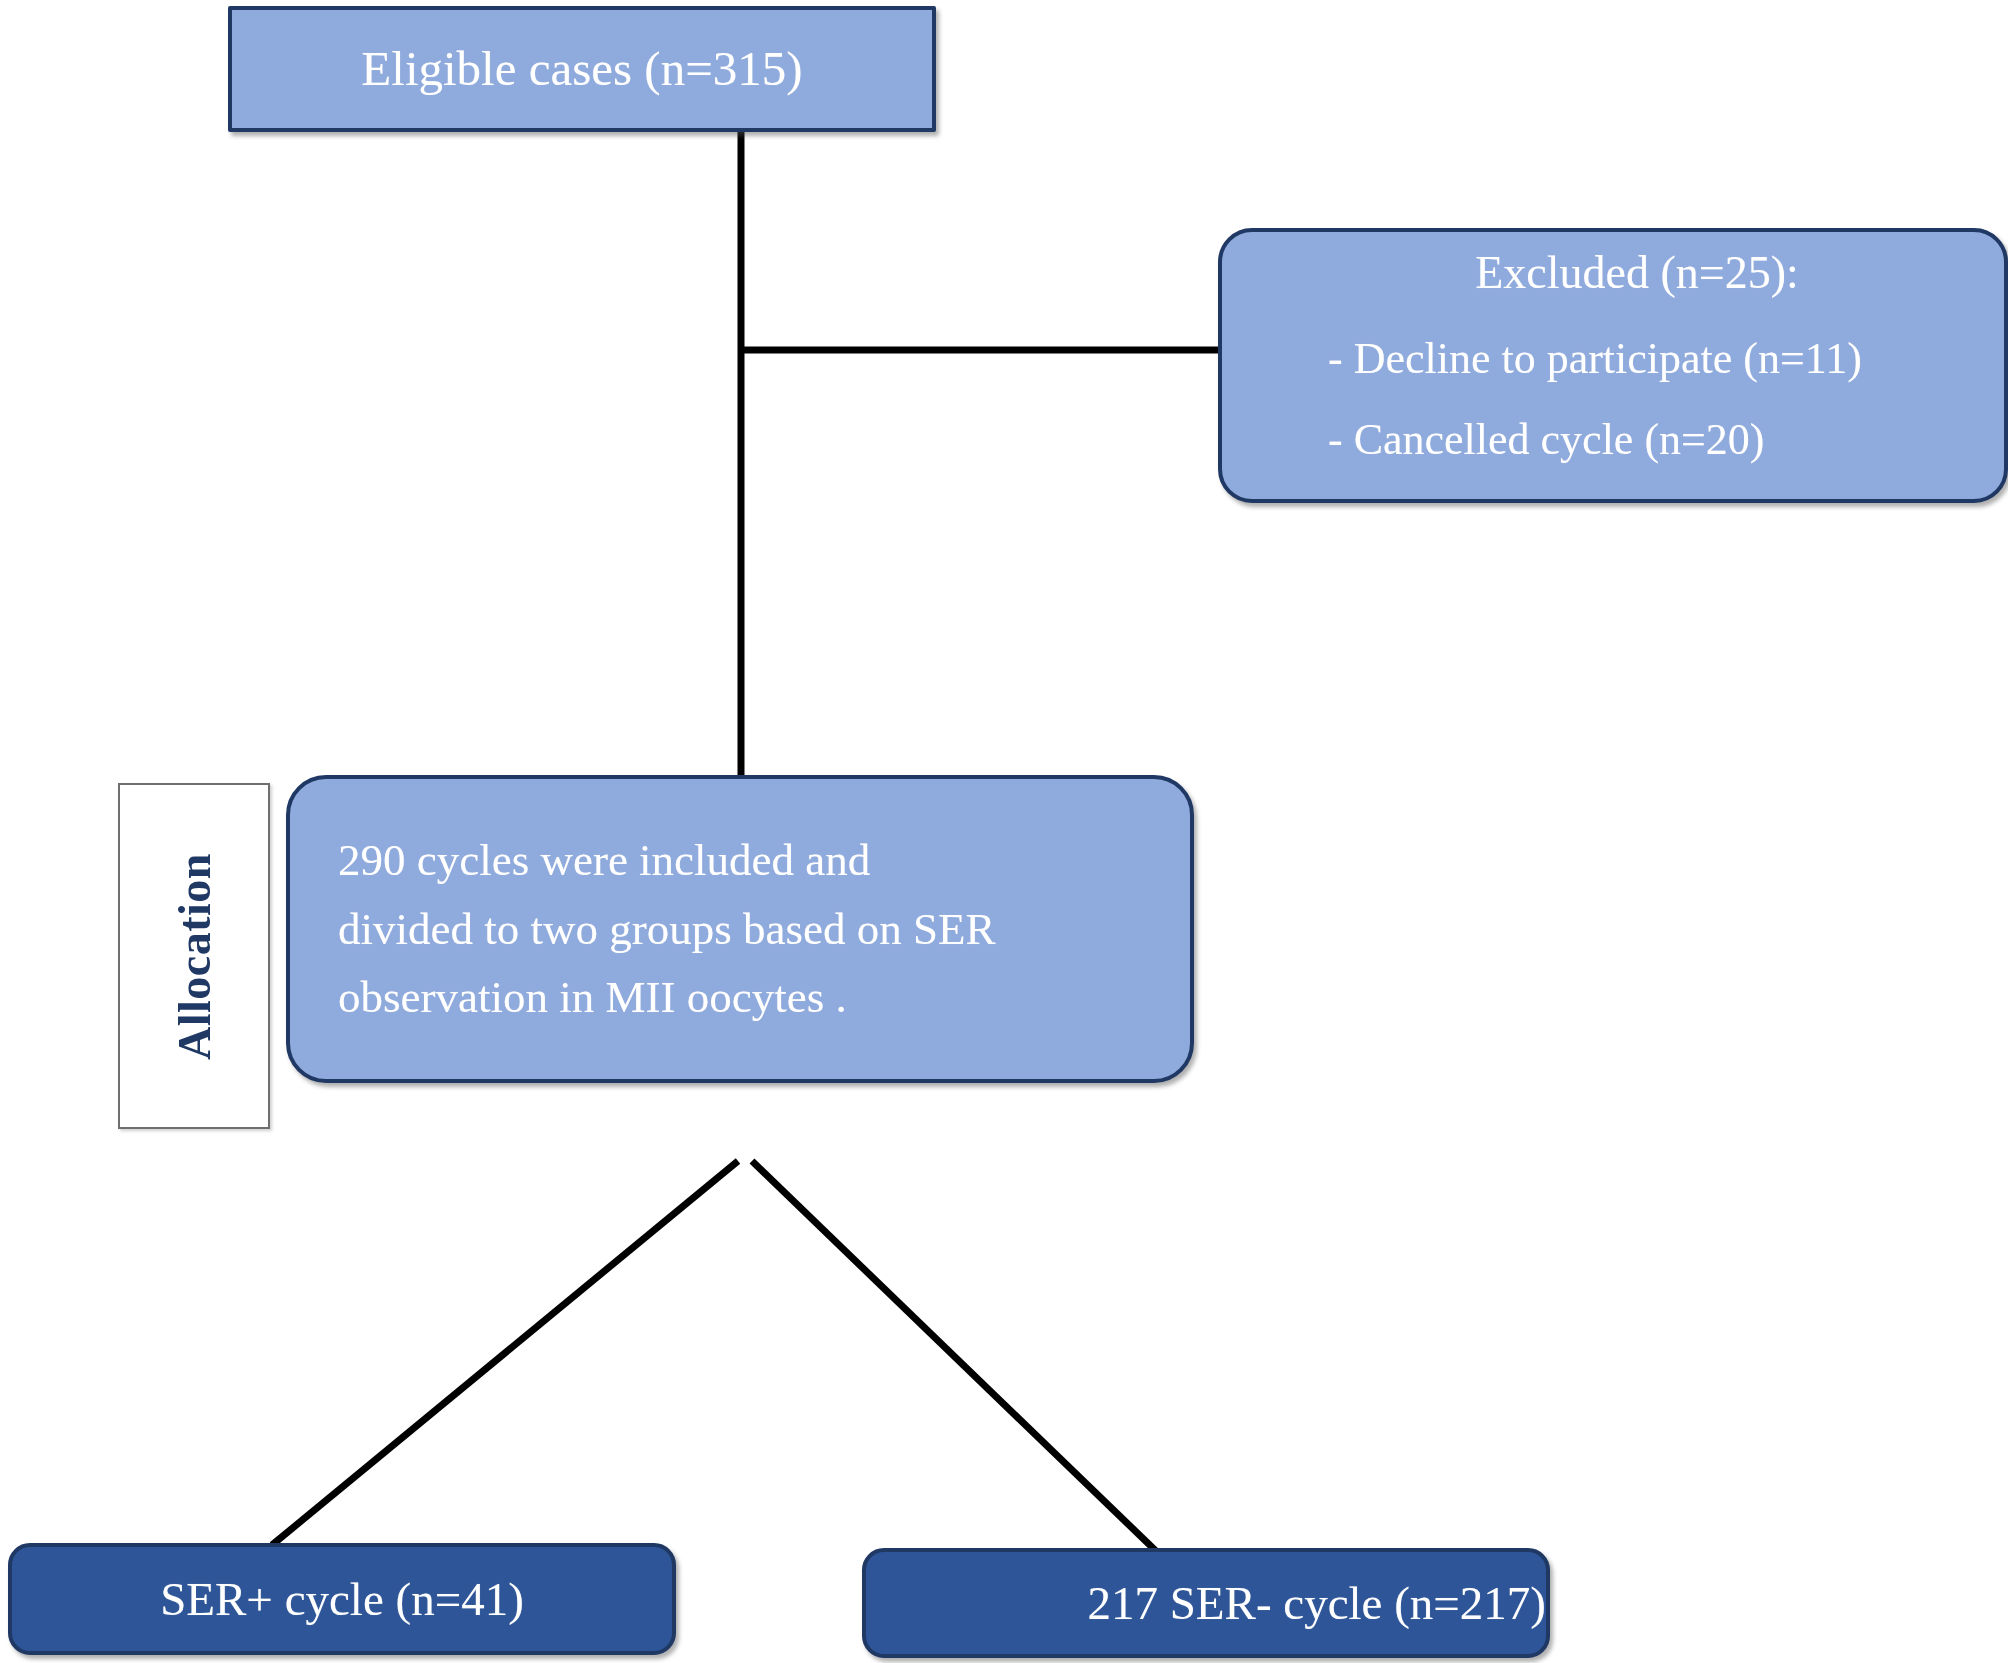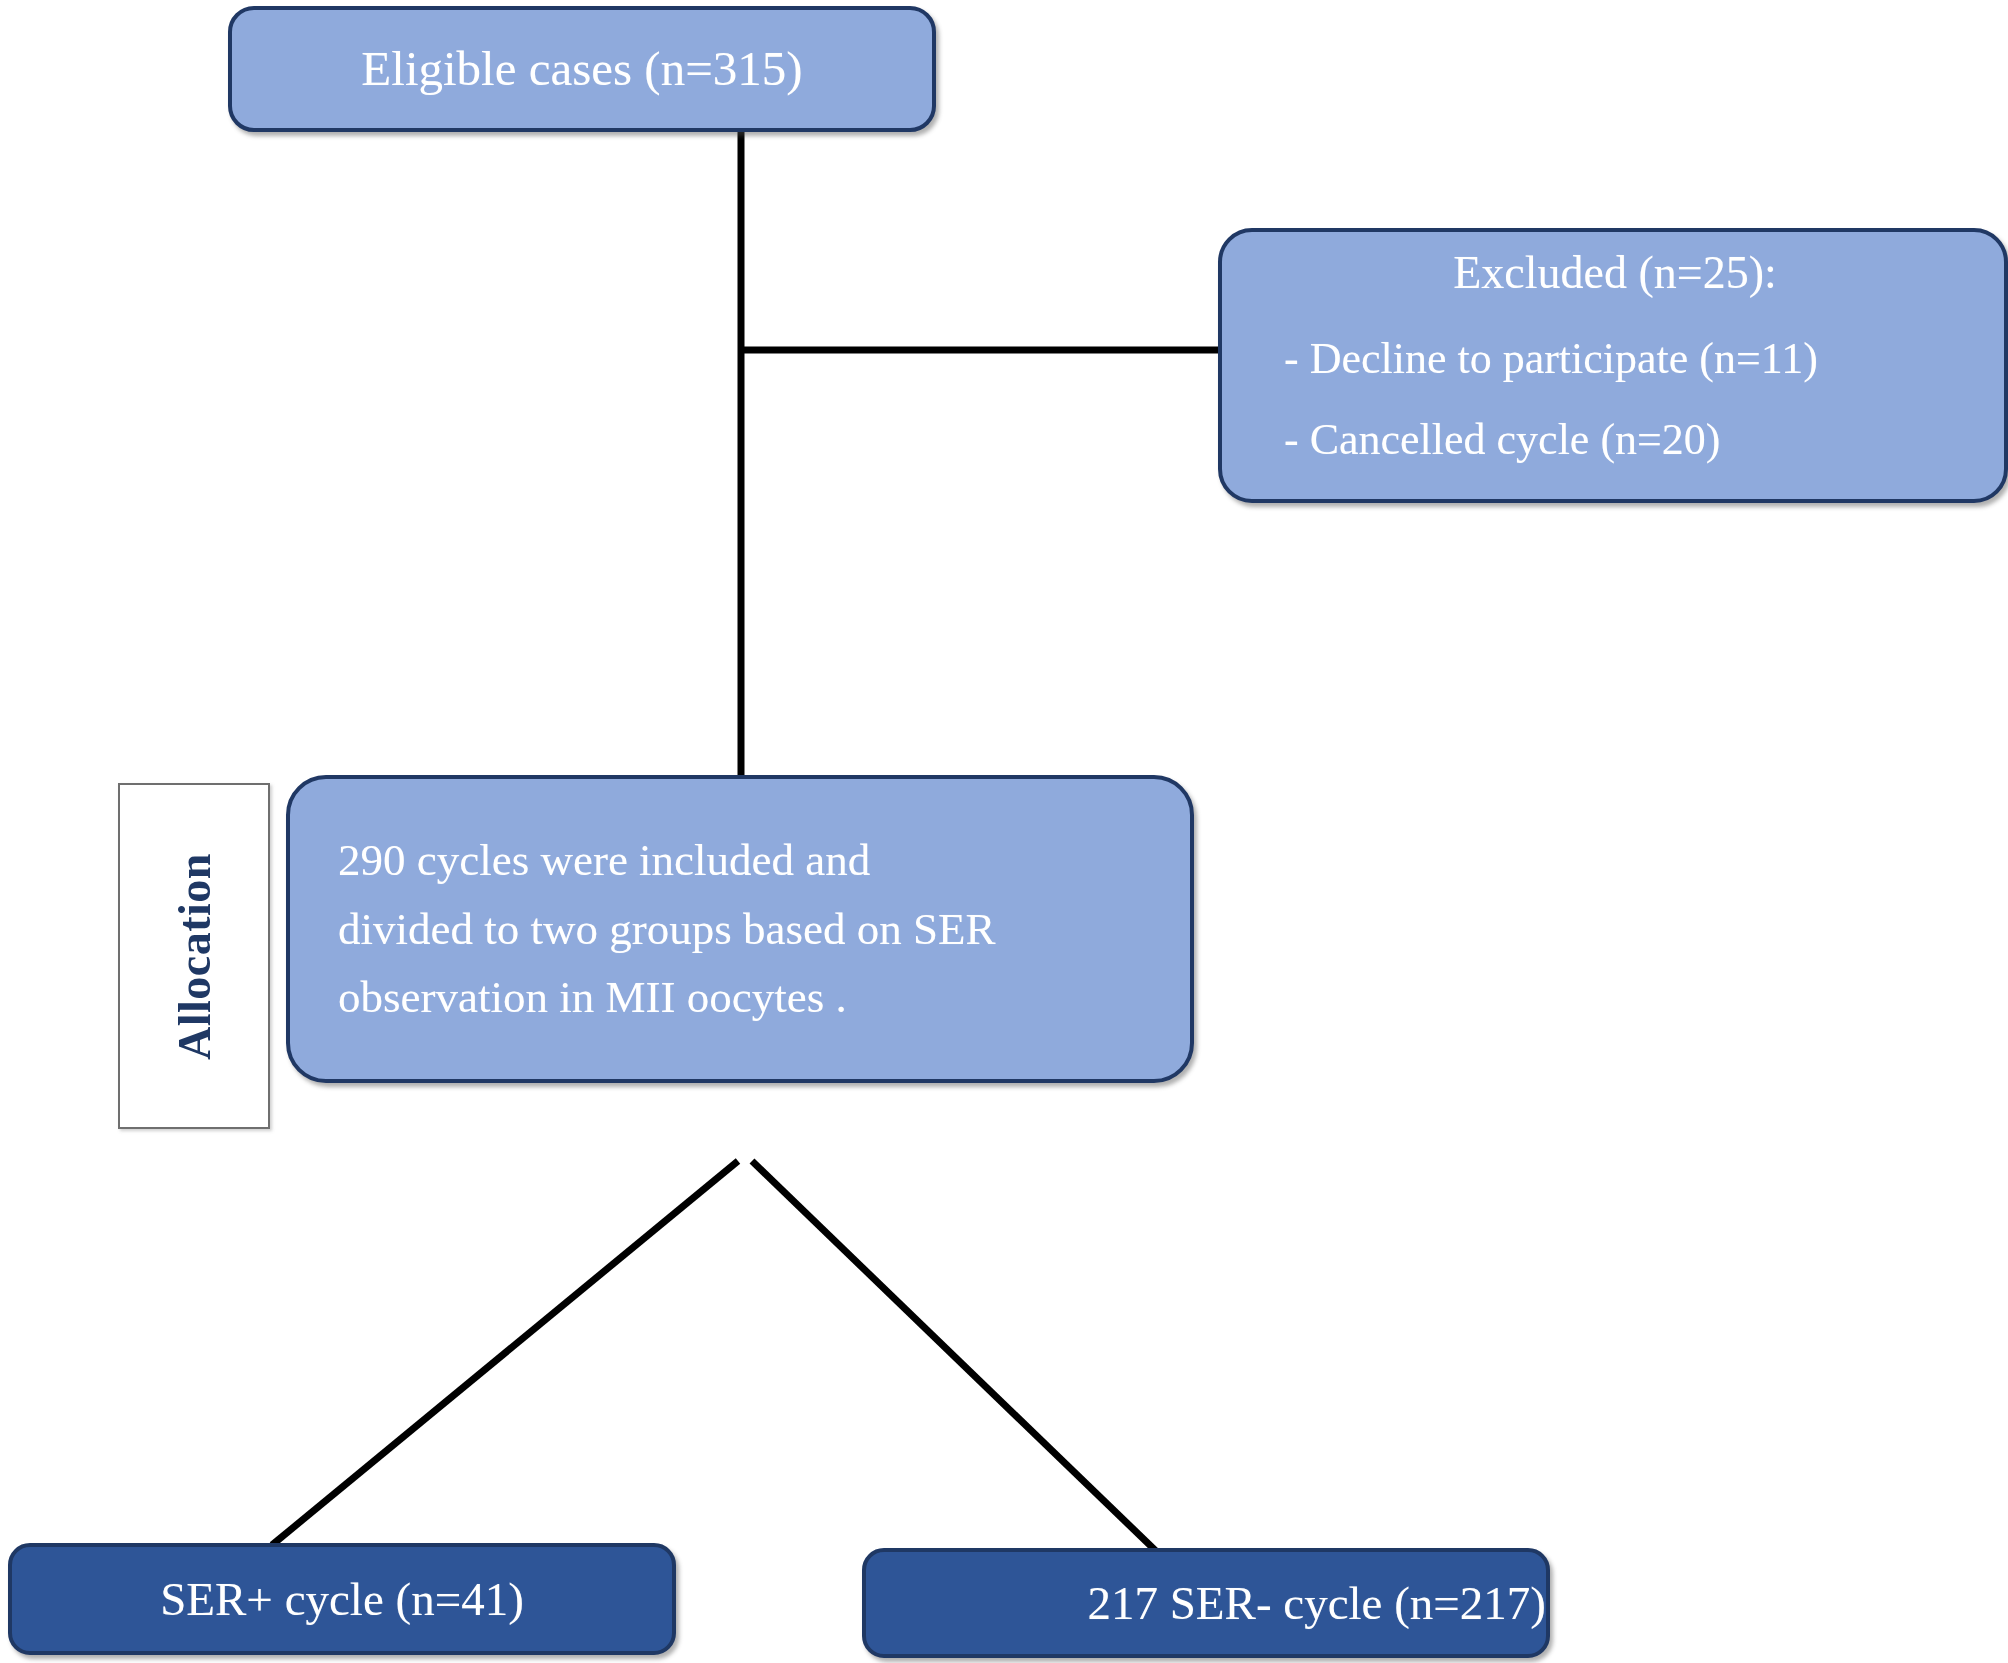--- a/index.html
+++ b/index.html
@@ -27,21 +27,21 @@
     pointer-events: none;
   }
   .node {
     position: absolute;
     box-sizing: border-box;
     display: flex;
     align-items: center;
     justify-content: center;
     color: #ffffff;
     text-align: center;
-    border-radius: 26px;
+    border-radius: 2px;
     border: 4px solid #203864;
     box-shadow: 3px 4px 4px rgba(80, 80, 80, 0.45);
   }
   .node-light {
     background: #8FAADC;
   }
   .node-dark {
     background: #2E5597;
     border-color: #1F3864;
   }
@@ -70,20 +70,21 @@
     width: 790px;
     height: 275px;
     border-radius: 34px;
     align-items: flex-start;
     justify-content: flex-start;
   }
   #node-excluded .excl-body {
     padding: 14px 22px 0 26px;
     width: 100%;
     box-sizing: border-box;
+    margin-left: 44px;
   }
   .excl-title {
     font-size: 46px;
     text-align: center;
     margin-bottom: 34px;
     text-shadow: 0 0 1px rgba(255,255,255,0.35);
   }
   .excl-item {
     font-size: 44px;
     text-align: left;

